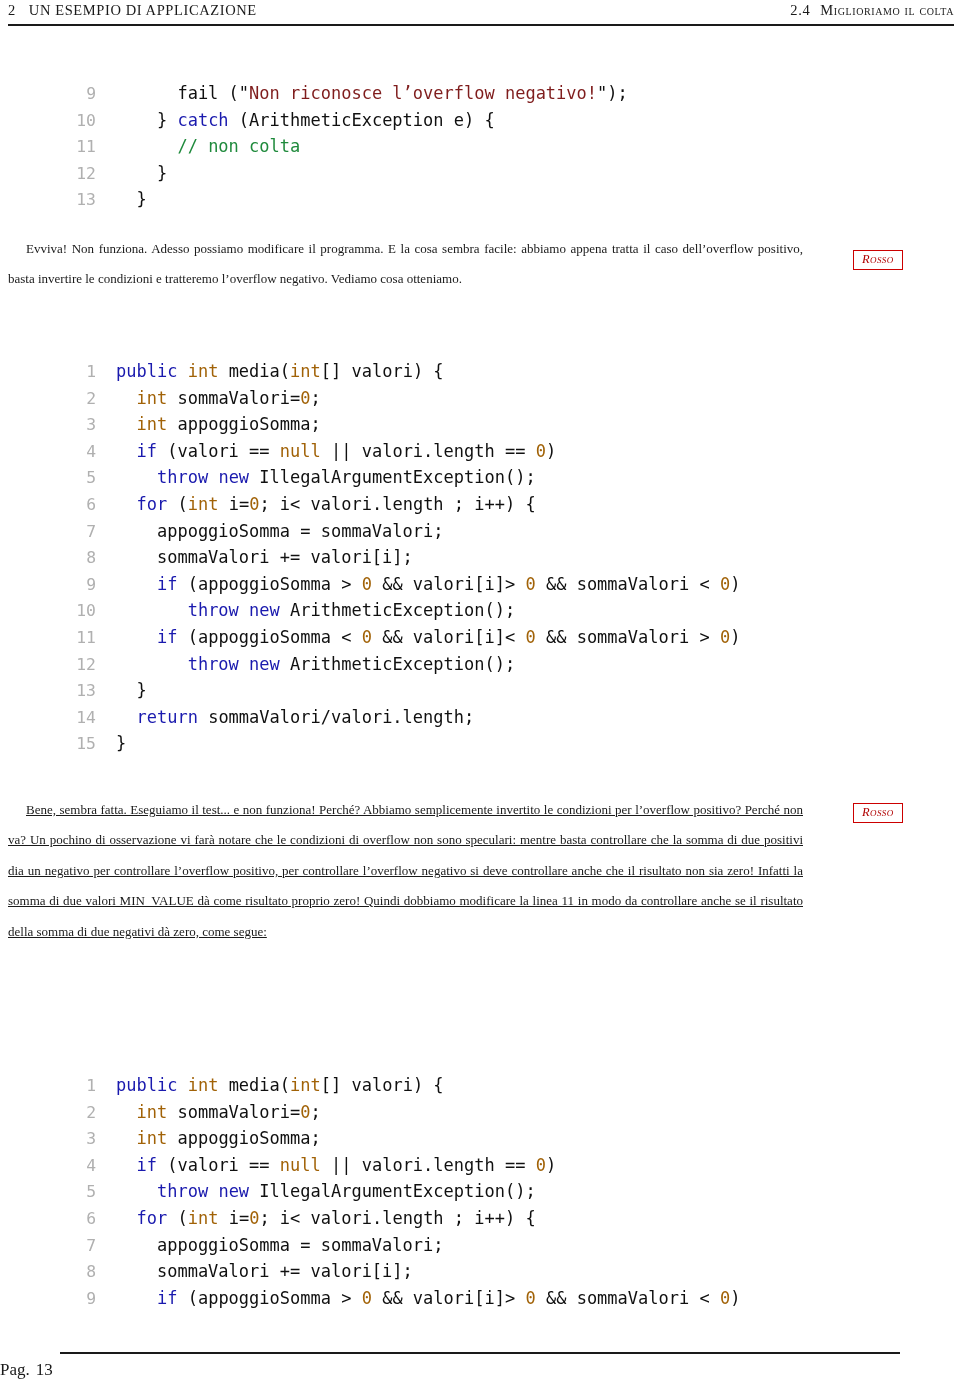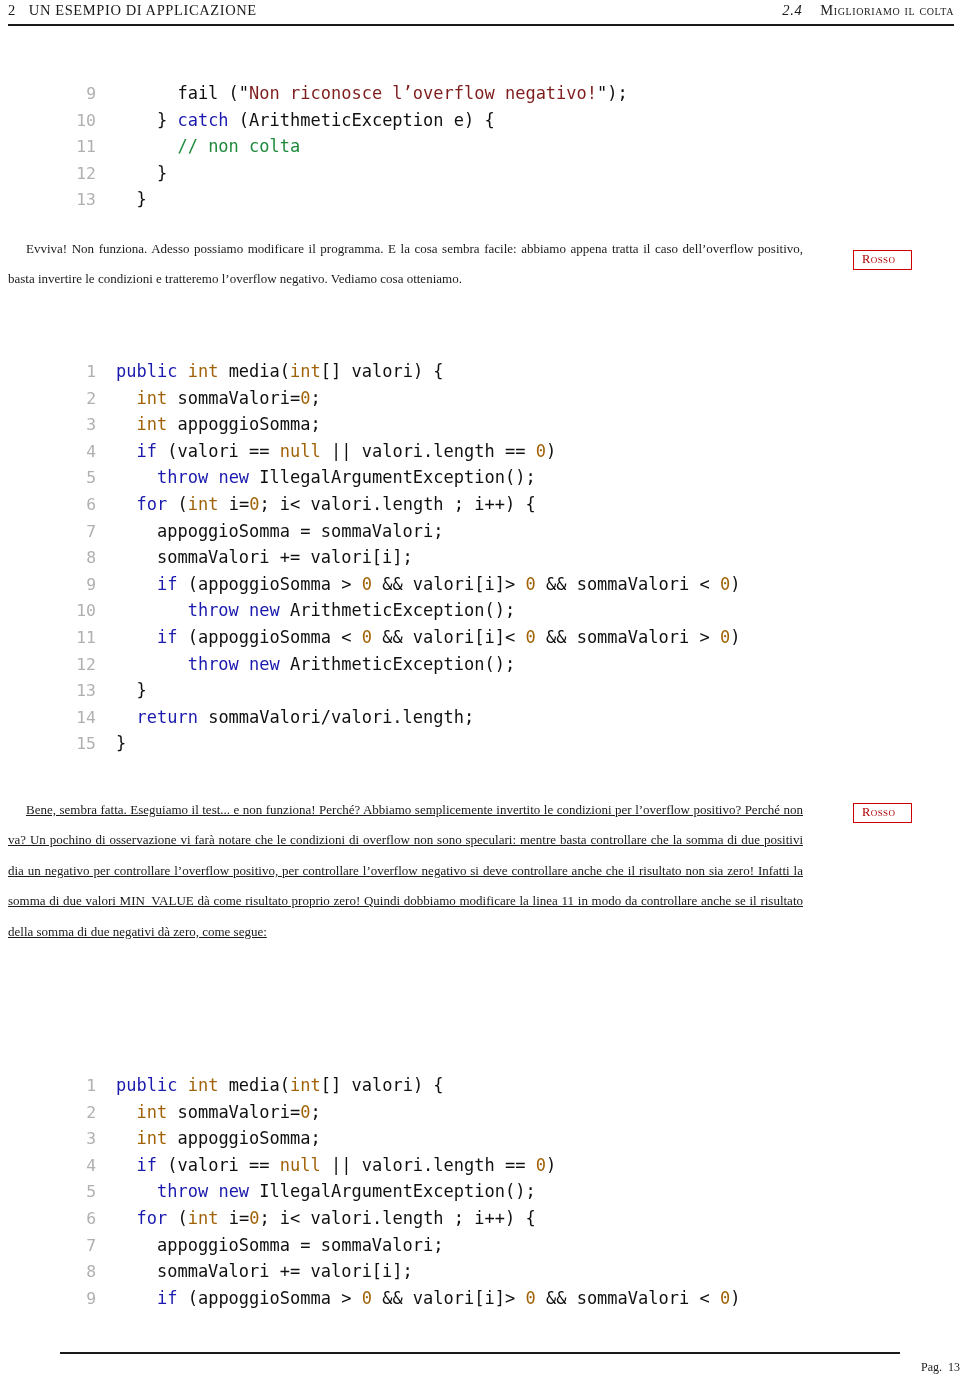--- a/index.html
+++ b/index.html
@@ -30,21 +30,21 @@
     letter-spacing: 0.6px;
     color: #1a1a1a;
   }
   .page-header .hd-left,
   .page-header .hd-right {
     display: flex;
     align-items: baseline;
     white-space: nowrap;
   }
   .hd-num { margin-right: 13px; }
-  .hd-sec { margin-right: 18px; font-style: italic; }
+  .hd-sec { margin-right: 10px; }
   .header-rule {
     position: absolute;
     left: 8px;
     right: 6px;
     top: 24px;
     height: 2px;
     background: #1a1a1a;
   }
 
   
@@ -67,23 +67,24 @@
 
   
   .margin-note {
     position: absolute;
     border: 1.6px solid #cc0000;
     color: #b00000;
     background: #ffffff;
     font-variant: small-caps;
     font-size: 12.5px;
     letter-spacing: 0.4px;
-    padding: 2px 16px 3px 8px;
+    padding: 2px 8px 3px 8px;
     line-height: 1;
     text-align: center;
+    font-style: italic;
   }
   #note-1 { left: 853px; top: 250px; }
   #note-2 { left: 853px; top: 803px; }
 
   
   .listing {
     position: absolute;
     left: 60px;
     font-family: "DejaVu Sans Mono", "Liberation Mono", monospace;
     font-size: 17px;
@@ -126,22 +127,22 @@
     right: 60px;
     top: 1352px;
     height: 1.6px;
     background: #1a1a1a;
   }
   .page-footer {
     position: absolute;
     left: 0;
     right: 0;
     top: 1360px;
-    text-align: right;
-    font-size: 12px;
+    text-align: left;
+    font-size: 17px;
     color: #1a1a1a;
   }
   .page-footer .pg-num { margin-left: 6px; }
 </style>
 </head>
 <body>
 
 <div class="page-header">
   <div class="hd-left">
     <span class="hd-num">2</span>

